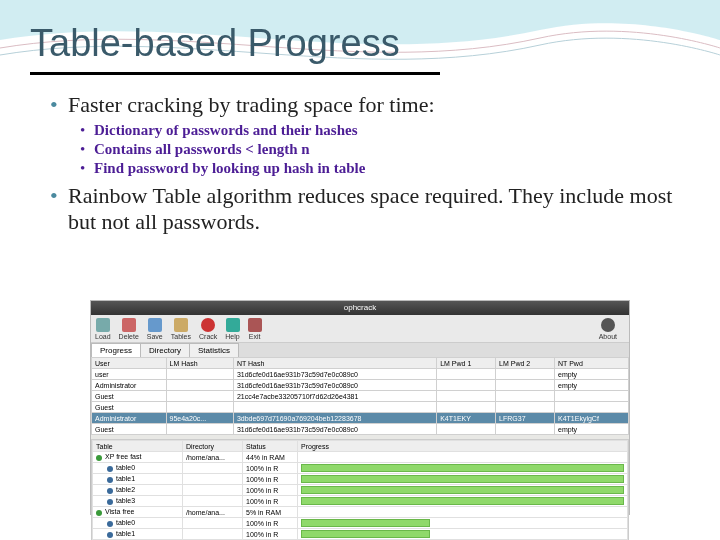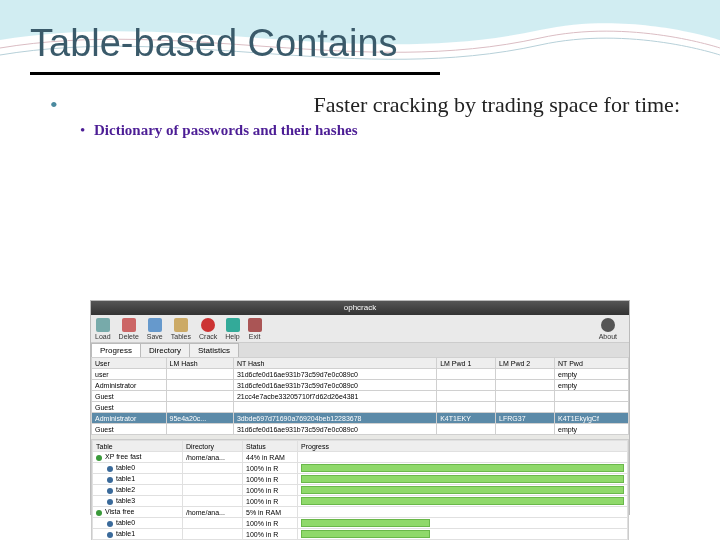--- a/index.html
+++ b/index.html
@@ -13,21 +13,21 @@
     position: absolute; top: 0; left: 0; width: 720px; height: 90px;
     z-index: 0; opacity: 0.4;
   }
   .title {
     position: absolute; top: 22px; left: 30px;
     font-family: "Calibri Light", "Segoe UI", sans-serif;
     font-size: 38px; color: #3a5a6a; font-weight: 400; z-index: 1;
   }
   .hr { position: absolute; top: 72px; left: 30px; width: 410px; height: 3px; background: #000; z-index: 1; }
   .content { position: absolute; top: 92px; left: 40px; width: 640px; z-index: 1; }
-  .bullet-main { font-size: 22px; color: #222; margin-left: 10px; margin-bottom: 4px; position: relative; padding-left: 18px; text-align: right; }
+  .bullet-main { font-size: 22px; color: #222; margin-left: 10px; margin-bottom: 4px; position: relative; padding-left: 18px; }
   .bullet-main::before { content: "•"; position: absolute; left: 0; top: 0; color: #4b8a9f; }
   .bullet-sub { font-size: 15px; font-weight: 700; color: #4c1d95; margin-left: 40px; padding-left: 14px; position: relative; margin-bottom: 2px; }
   .bullet-sub::before { content: "•"; position: absolute; left: 0; top: 0; font-weight: 400; }
   .screenshot {
     position: absolute; top: 300px; left: 90px; width: 540px; height: 215px;
     background: #e8e8e5; border: 1px solid #bbb; font-family: Arial, sans-serif; z-index: 1;
   }
   .titlebar { height: 14px; background: linear-gradient(#555,#333); color: #fff; font-size: 8px; text-align: center; line-height: 14px; }
   .toolbar { height: 28px; background: #eaeaea; display: flex; align-items: center; padding: 0 4px; border-bottom: 1px solid #ccc; }
   .tbtn { display: flex; flex-direction: column; align-items: center; margin-right: 8px; font-size: 7px; color: #333; }
@@ -49,26 +49,29 @@
 </style>
 </head>
 <body>
 
 <svg class="wave-bg" viewBox="0 0 720 90" preserveAspectRatio="none">
   <path d="M0,40 C180,10 360,70 540,30 C630,10 720,40 720,40 L720,0 L0,0 Z" fill="#8fd3e0"></path>
   <path d="M0,55 C180,25 360,85 540,45 C630,25 720,55 720,55" fill="none" stroke="#4b8a9f" stroke-width="1"></path>
   <path d="M0,48 C180,18 360,78 540,38 C630,18 720,48 720,48" fill="none" stroke="#a45a6a" stroke-width="1"></path>
 </svg>
 
-<div class="title">Table-based Contains</div>
+<div class="title">Table-based Progress</div>
 <div class="hr"></div>
 
 <div class="content">
   <div class="bullet-main">Faster cracking by trading space for time:</div>
   <div class="bullet-sub">Dictionary of passwords and their hashes</div>
+  <div class="bullet-sub">Contains all passwords &lt; length n</div>
+  <div class="bullet-sub">Find password by looking up hash in table</div>
+  <div class="bullet-main" style="margin-top:6px">Rainbow Table algorithm reduces space required. They include most but not all passwords.</div>
 </div>
 
 <div class="screenshot">
   <div class="titlebar">ophcrack</div>
   <div class="toolbar">
     <div class="tbtn">
         <div class="ic" style="background:#7aa"></div>
         <span>Load</span>
       </div>
     <div class="tbtn">

